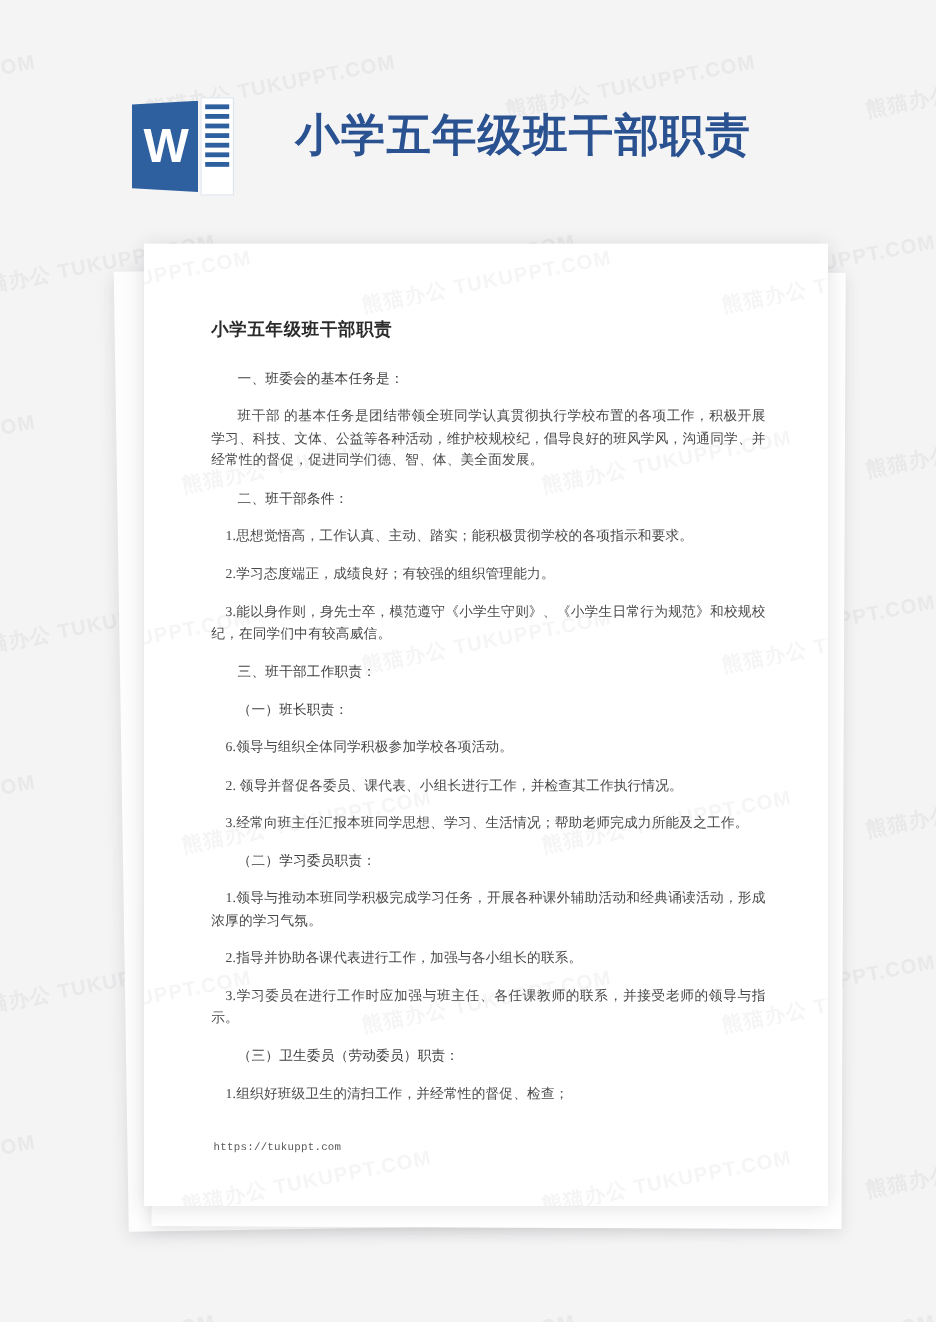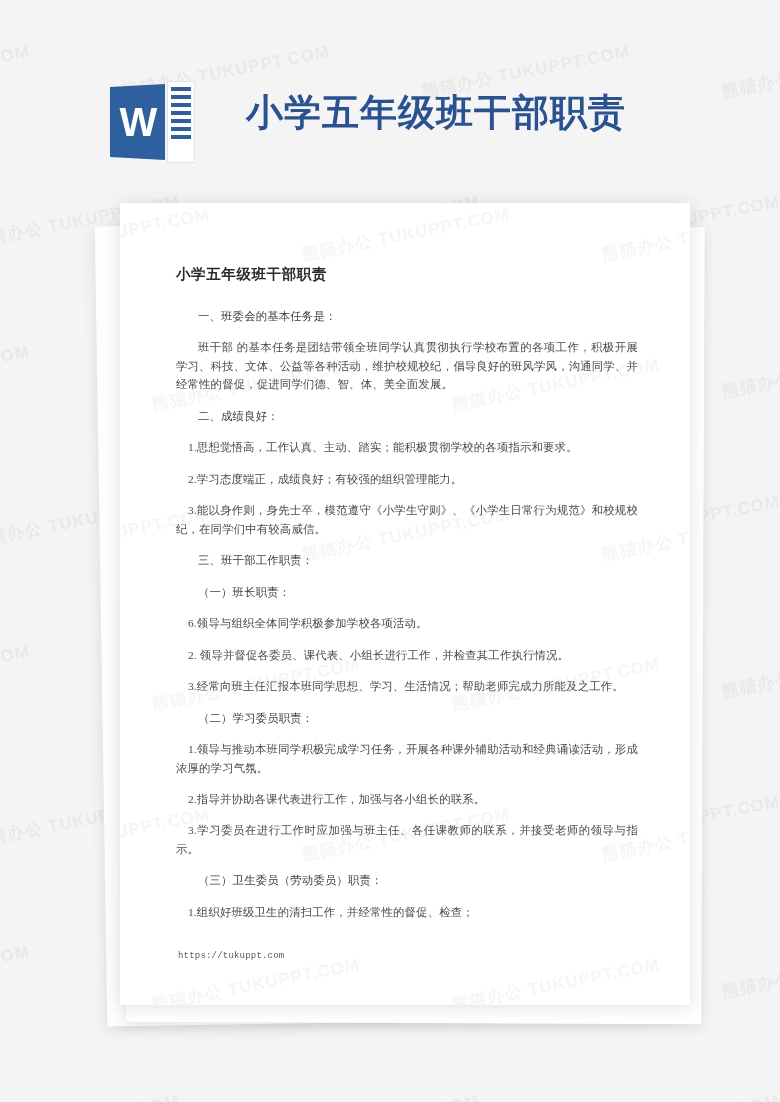--- a/index.html
+++ b/index.html
@@ -168,21 +168,21 @@
 
   <div class="paper-back2"></div>
   <div class="paper-back1"></div>
 
   <div class="paper-main">
     <div class="doc-inner">
       <div class="doc-h1">小学五年级班干部职责</div>
       <div id="paras">
           <div class="p hd">一、班委会的基本任务是：</div>
           <div class="p ind">班干部 的基本任务是团结带领全班同学认真贯彻执行学校布置的各项工作，积极开展学习、科技、文体、公益等各种活动，维护校规校纪，倡导良好的班风学风，沟通同学、并经常性的督促，促进同学们德、智、体、美全面发展。</div>
-          <div class="p hd">二、成绩良好：</div>
+          <div class="p hd">二、班干部条件：</div>
           <div class="p ind2">1.思想觉悟高，工作认真、主动、踏实；能积极贯彻学校的各项指示和要求。</div>
           <div class="p ind2">2.学习态度端正，成绩良好；有较强的组织管理能力。</div>
           <div class="p ind2">3.能以身作则，身先士卒，模范遵守《小学生守则》、《小学生日常行为规范》和校规校纪，在同学们中有较高威信。</div>
           <div class="p hd">三、班干部工作职责：</div>
           <div class="p sub">（一）班长职责：</div>
           <div class="p ind2">6.领导与组织全体同学积极参加学校各项活动。</div>
           <div class="p ind2">2. 领导并督促各委员、课代表、小组长进行工作，并检查其工作执行情况。</div>
           <div class="p ind2">3.经常向班主任汇报本班同学思想、学习、生活情况；帮助老师完成力所能及之工作。</div>
           <div class="p sub">（二）学习委员职责：</div>
           <div class="p ind2">1.领导与推动本班同学积极完成学习任务，开展各种课外辅助活动和经典诵读活动，形成浓厚的学习气氛。</div>

